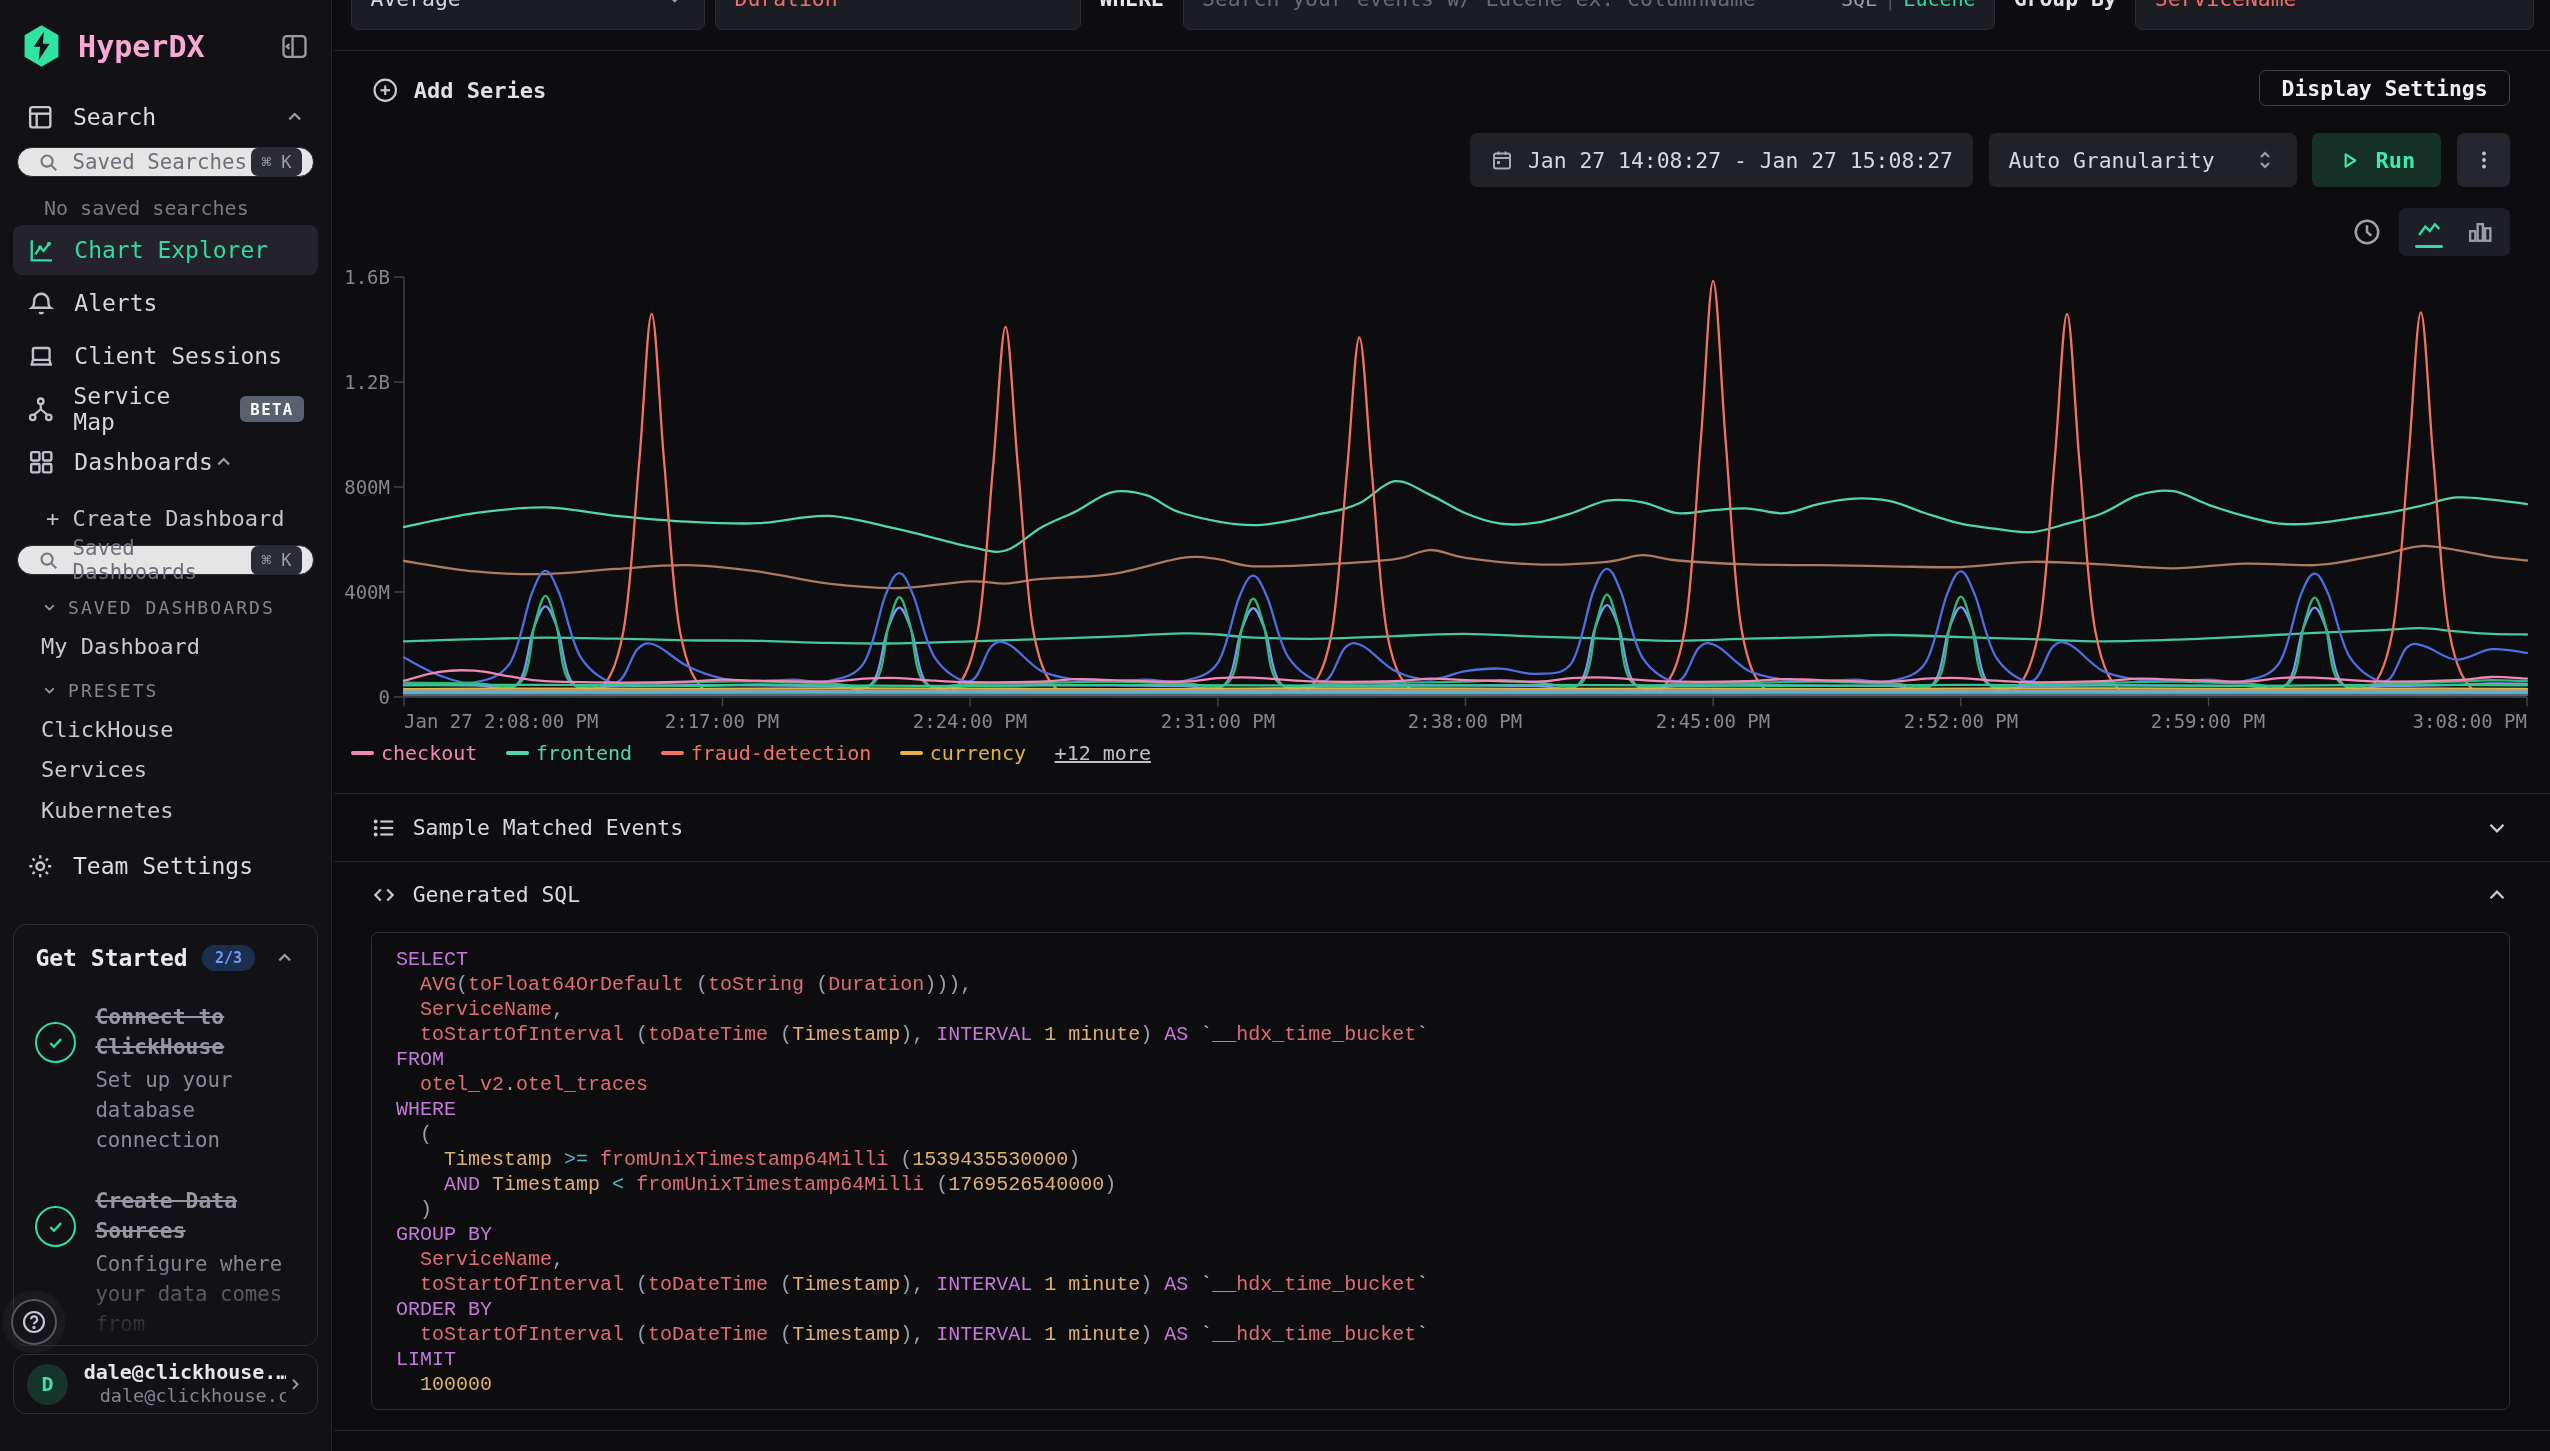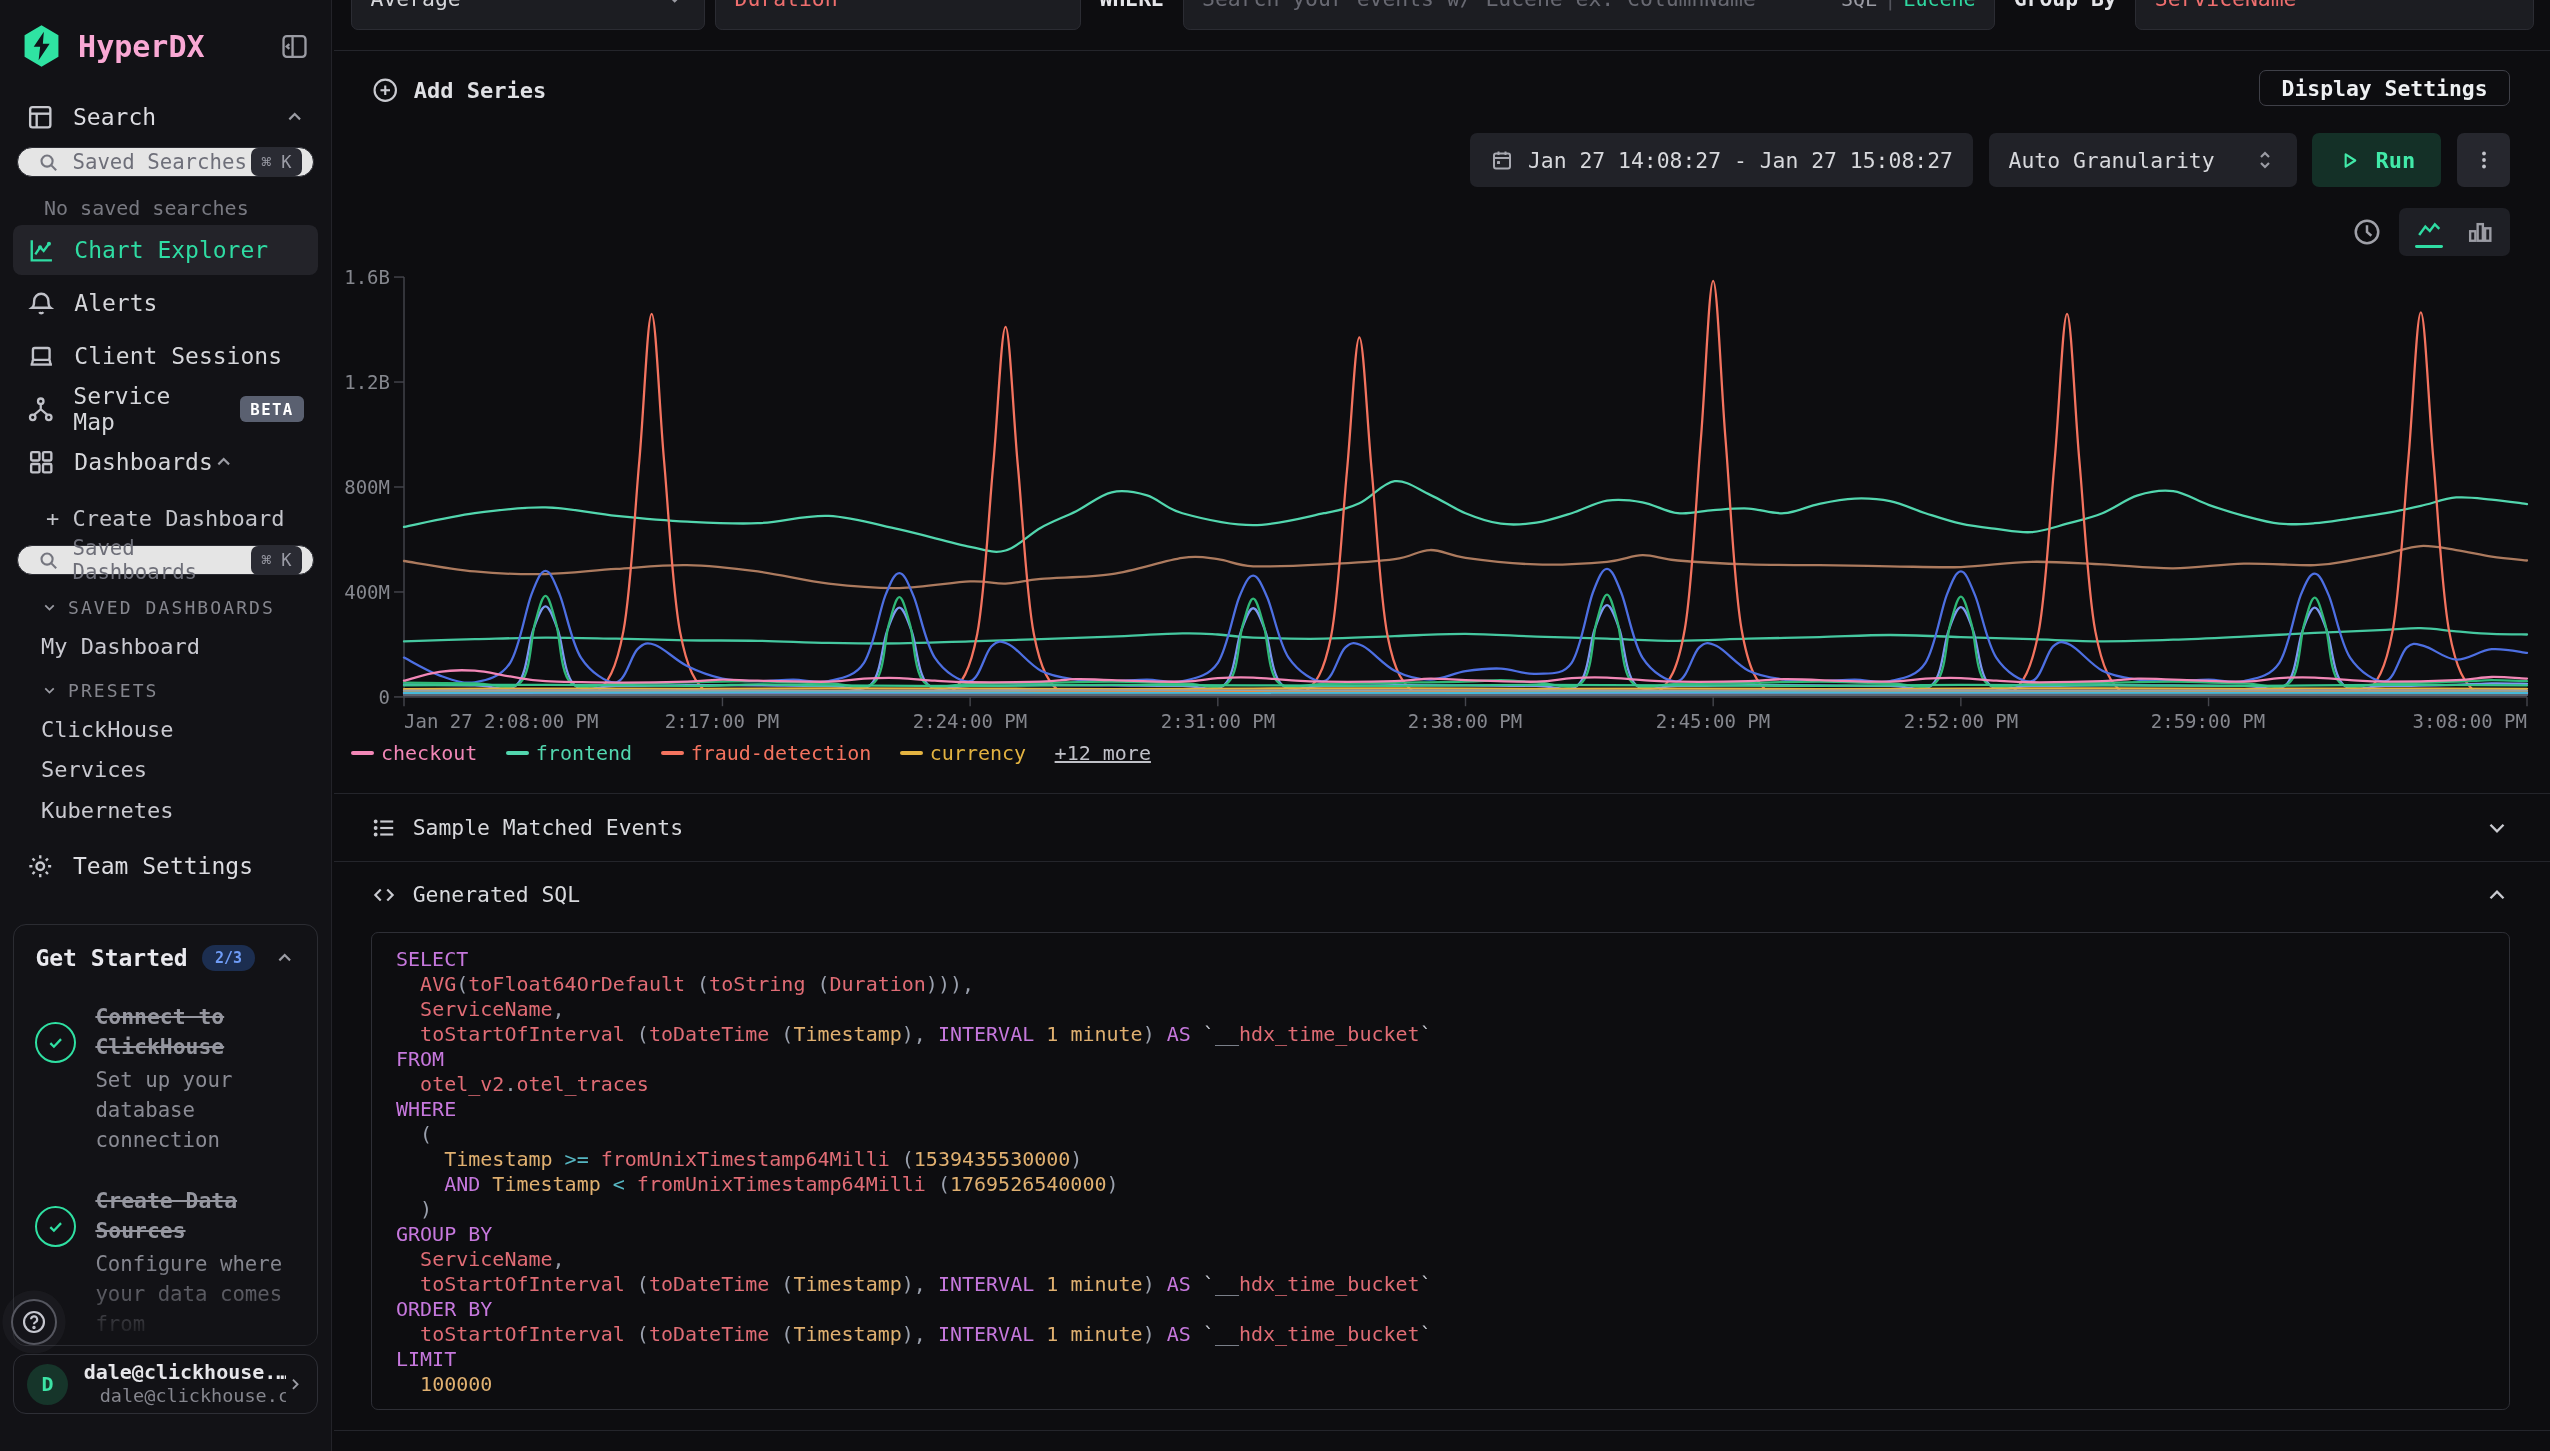--- a/index.html
+++ b/index.html
@@ -108,21 +108,21 @@
   #legend { position:absolute; left:17px; top:741px; display:flex; align-items:center; gap:28.5px; font-size:20px; }
   .leg-item { display:flex; align-items:center; gap:7px; }
   .leg-dash { width:23px; height:3.6px; border-radius:2.1px; }
   #legend .more { color:#c0c1c8; text-decoration:underline; }
 
   .sect-head { position:absolute; left:37px; right:40px; display:flex; align-items:center; gap:15.7px; font-size:21.4px; color:#d8d9dd; }
   .sect-head svg { width:26px; height:26px; color:#c9cad0; }
   .sect-head .chev { margin-left:auto; }
 
   #sql-block { position:absolute; left:37px; right:40px; top:932px; height:478px; border:1.4px solid #2e2f36; border-radius:7.1px; padding:14.3px 24px; overflow:hidden; }
-  .sql-line { font-size:20px; line-height:25px; white-space:pre; }
+  .sql-line { font-size:20px; line-height:25px; white-space:pre;font-family:Liberation Mono, monospace; }
   .tok-kw{color:#c678dd} .tok-fn{color:#e06c75} .tok-id{color:#e0b070} .tok-op{color:#56b6c2} .tok-p{color:#9aa0ad} .tok-tick{color:#c6cad2} .tok-us{color:#99a0ab}
 </style>
 </head>
 <body>
 
 <div id="app">
 
   <div id="sidebar">
     <div class="logo-row">
       <svg class="logo-glyph" viewBox="0 0 24 26">

